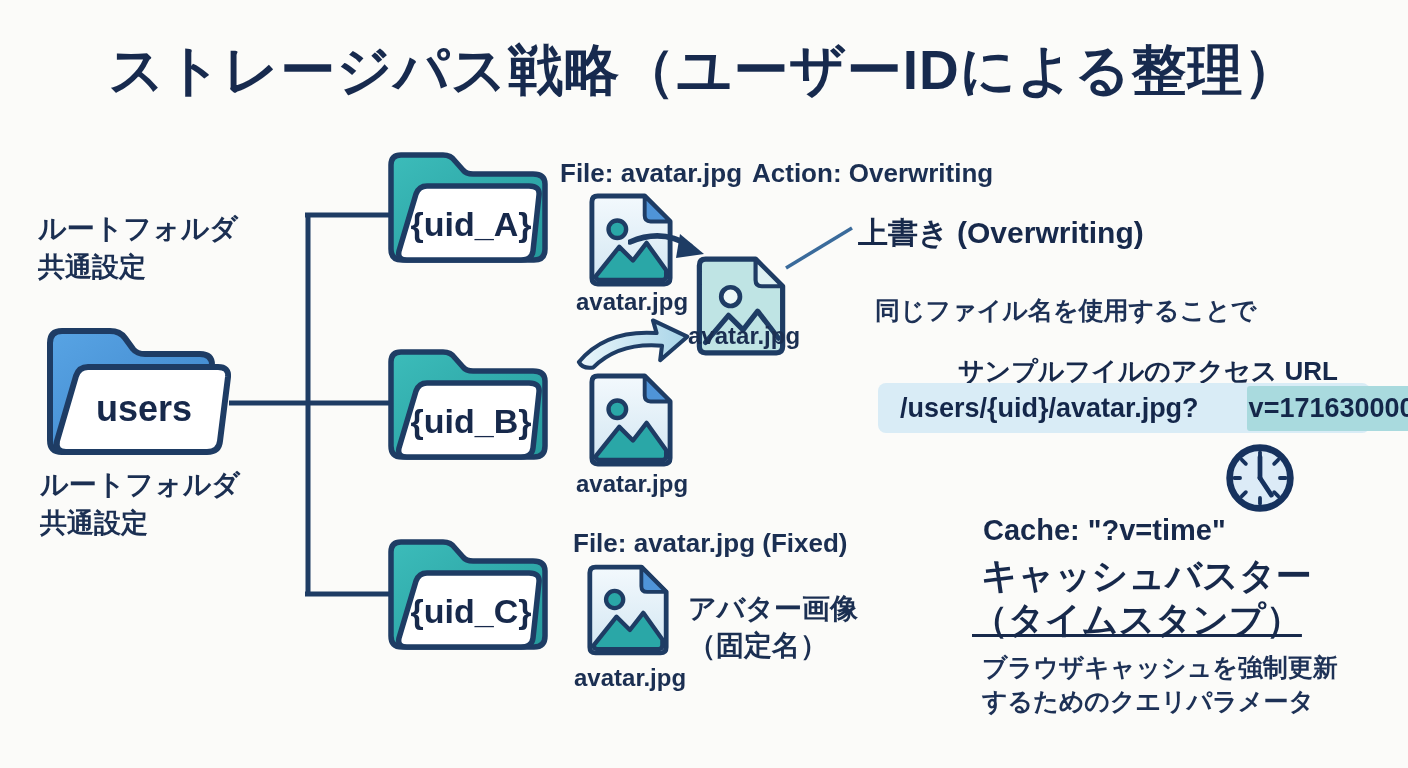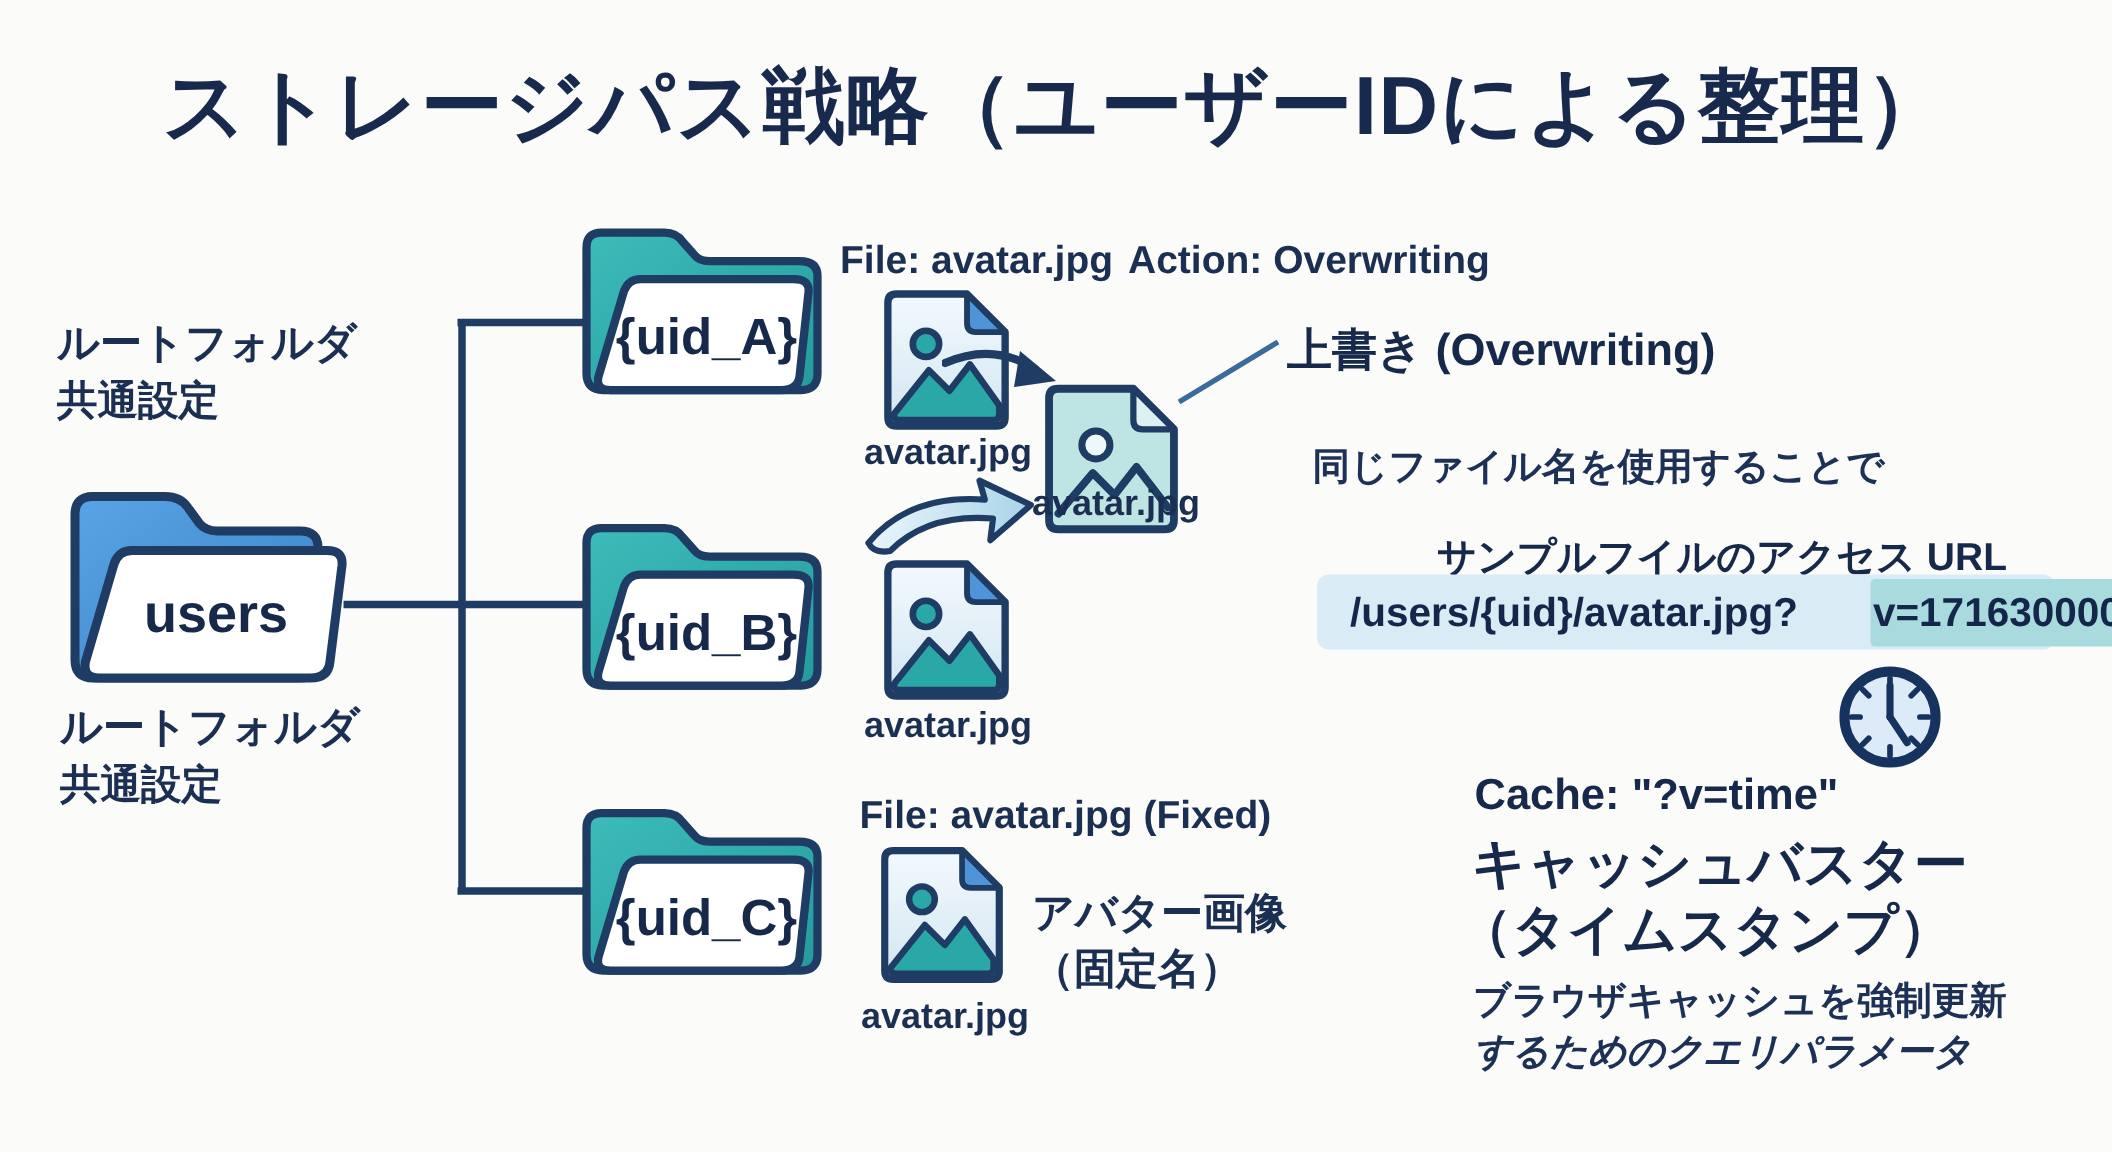--- a/index.html
+++ b/index.html
@@ -183,23 +183,23 @@
         <line x1="54.9" y1="54.9" x2="59.1" y2="59.1"></line>
       <line x1="59.1" y1="20.9" x2="54.9" y2="25.1"></line>
         <line x1="25.1" y1="54.9" x2="20.9" y2="59.1"></line>
     </g>
     <line x1="40" y1="40" x2="40" y2="18" stroke="#16325e" stroke-width="5" stroke-linecap="round"></line>
     <line x1="40" y1="40" x2="52" y2="58" stroke="#16325e" stroke-width="5" stroke-linecap="round"></line>
   </svg>
 
   <div class="abs cache-code" style="left:983px;top:514px;">Cache: "?v=time"</div>
   <div class="abs cache-title" style="left:981px;top:554px;">キャッシュバスター</div>
-  <div class="abs cache-title" style="left:972px;top:598px;">（タイムスタンプ）</div>
+  <div class="abs cache-title" style="left:972px;top:598px;text-decoration:underline;">（タイムスタンプ）</div>
   <div class="abs cache-desc" style="left:982px;top:650px;">ブラウザキャッシュを強制更新</div>
-  <div class="abs cache-desc" style="left:982px;top:684px;font-style:italic;">するためのクエリパラメータ</div>
+  <div class="abs cache-desc" style="left:982px;top:684px;">するためのクエリパラメータ</div>
 
   <div class="abs hdr" style="left:573px;top:528px;">File: avatar.jpg (Fixed)</div>
   <svg class="abs" style="left:586px;top:563px;" width="84" height="94" viewBox="0 0 88 98">
     <defs>
       <linearGradient id="gFile4" x1="0" y1="0" x2="0" y2="1">
         <stop offset="0" stop-color="#f3f9fd"></stop>
           <stop offset="1" stop-color="#d2e6f2"></stop>
       </linearGradient>
     </defs>
     <path d="M10,4 L58,4 L84,30 V88 Q84,94 78,94 H10 Q4,94 4,88 V10 Q4,4 10,4 Z" fill="url(#gFile4)" stroke="#1e3c64" stroke-width="5" stroke-linejoin="round"></path>

